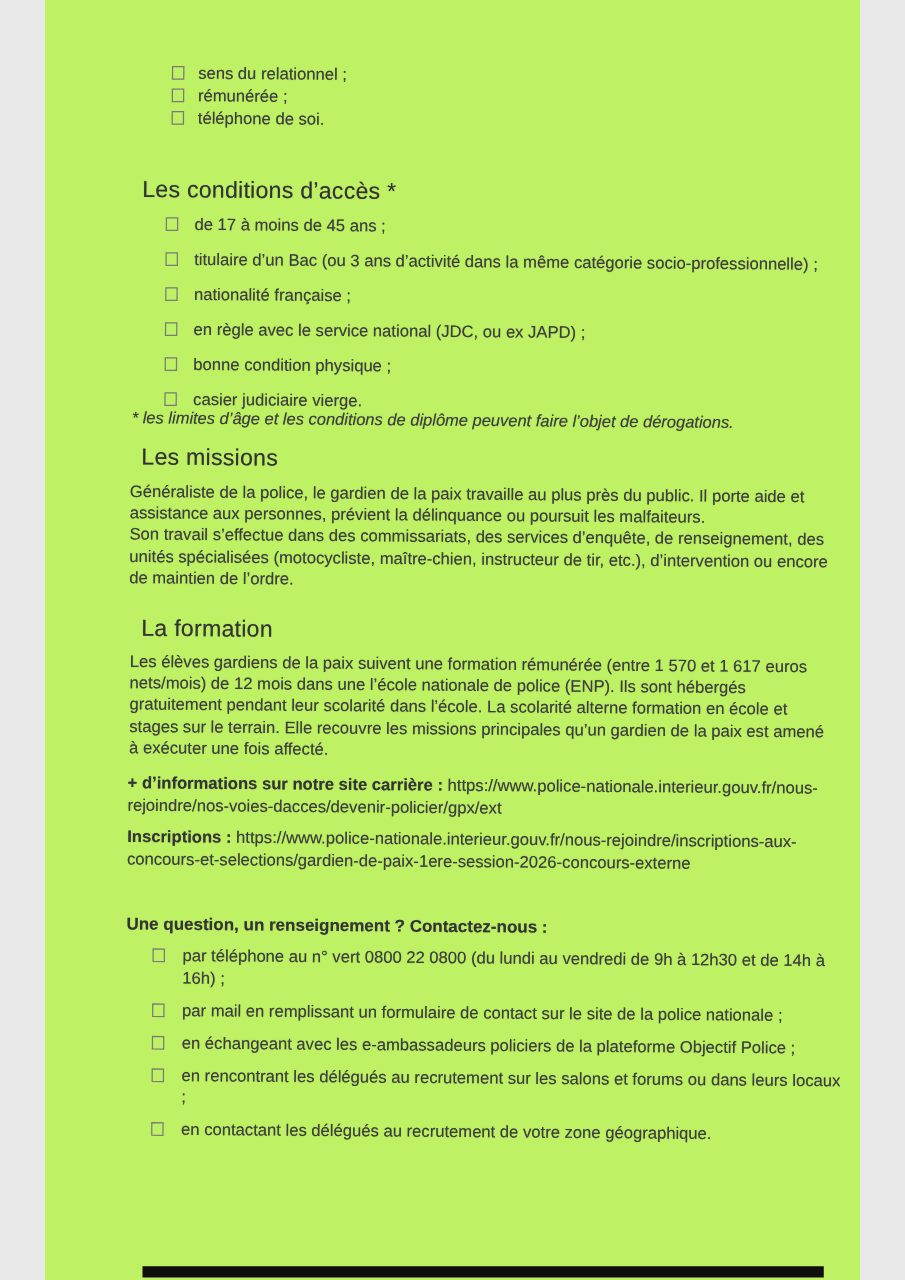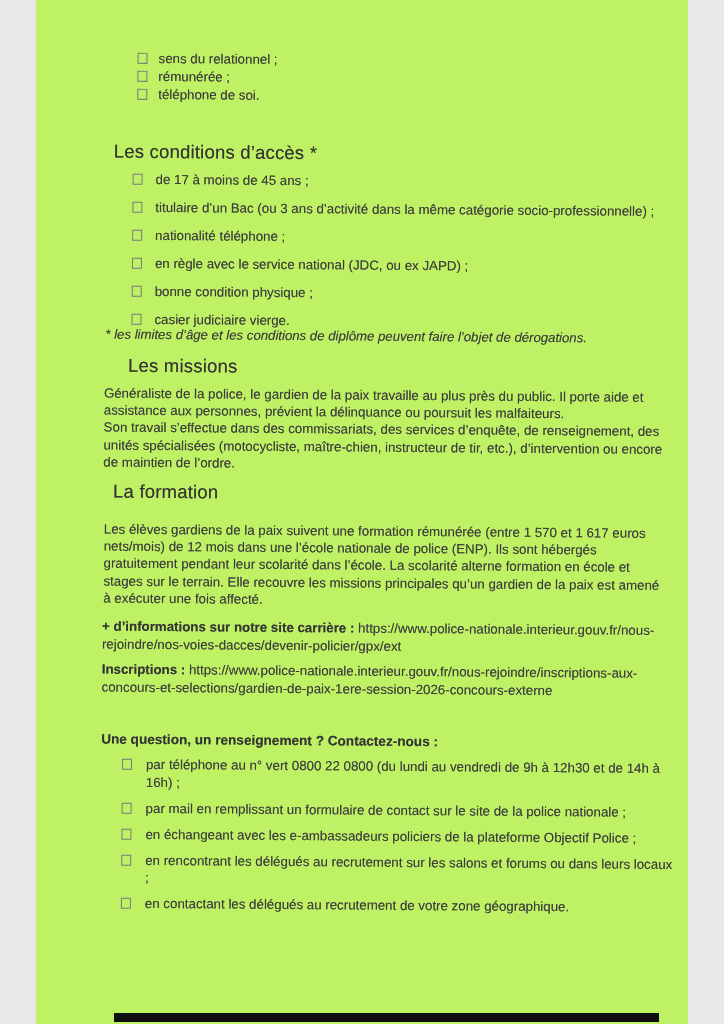--- a/index.html
+++ b/index.html
@@ -63,45 +63,45 @@
       <div class="li">
           <span class="sq"></span>
           <span class="li-text">de 17 à moins de 45 ans ;</span>
         </div>
       <div class="li">
           <span class="sq"></span>
           <span class="li-text">titulaire d’un Bac (ou 3 ans d’activité dans la même catégorie socio-professionnelle) ;</span>
         </div>
       <div class="li">
           <span class="sq"></span>
-          <span class="li-text">nationalité téléphone ;</span>
+          <span class="li-text">nationalité française ;</span>
         </div>
       <div class="li">
           <span class="sq"></span>
           <span class="li-text">en règle avec le service national (JDC, ou ex JAPD) ;</span>
         </div>
       <div class="li">
           <span class="sq"></span>
           <span class="li-text">bonne condition physique ;</span>
         </div>
       <div class="li">
           <span class="sq"></span>
           <span class="li-text">casier judiciaire vierge.</span>
         </div>
     </div>
     <div class="abs footnote" style="left:72px; top:326px;">* les limites d’âge et les conditions de diplôme peuvent faire l’objet de dérogations.</div>
 
-    <h2 class="abs doc-heading" style="left:80px; top:354px;margin-left:15px;">Les missions</h2>
+    <h2 class="abs doc-heading" style="left:80px; top:354px;">Les missions</h2>
     <div class="abs body-text pre" style="left:71px; top:384px; width:630px;">Généraliste de la police, le gardien de la paix travaille au plus près du public. Il porte aide et
 assistance aux personnes, prévient la délinquance ou poursuit les malfaiteurs.
 Son travail s’effectue dans des commissariats, des services d’enquête, de renseignement, des
 unités spécialisées (motocycliste, maître-chien, instructeur de tir, etc.), d’intervention ou encore
 de maintien de l’ordre.</div>
 
-    <h2 class="abs doc-heading" style="left:81px; top:480px;">La formation</h2>
+    <h2 class="abs doc-heading" style="left:81px; top:491px;">La formation</h2>
     <div class="abs body-text pre" style="left:72px; top:520px; width:630px;">Les élèves gardiens de la paix suivent une formation rémunérée (entre 1 570 et 1 617 euros
 nets/mois) de 12 mois dans une l’école nationale de police (ENP). Ils sont hébergés
 gratuitement pendant leur scolarité dans l’école. La scolarité alterne formation en école et
 stages sur le terrain. Elle recouvre les missions principales qu’un gardien de la paix est amené
 à exécuter une fois affecté.</div>
 
     <p class="abs link-block" style="left:71px; top:617px; margin:0;"><b>+ d’informations sur notre site carrière :</b><span> https://www.police-nationale.interieur.gouv.fr/nous-
 rejoindre/nos-voies-dacces/devenir-policier/gpx/ext</span></p>
     <p class="abs link-block" style="left:71px; top:660px; margin:0;"><b>Inscriptions :</b><span> https://www.police-nationale.interieur.gouv.fr/nous-rejoindre/inscriptions-aux-
 concours-et-selections/gardien-de-paix-1ere-session-2026-concours-externe</span></p>

